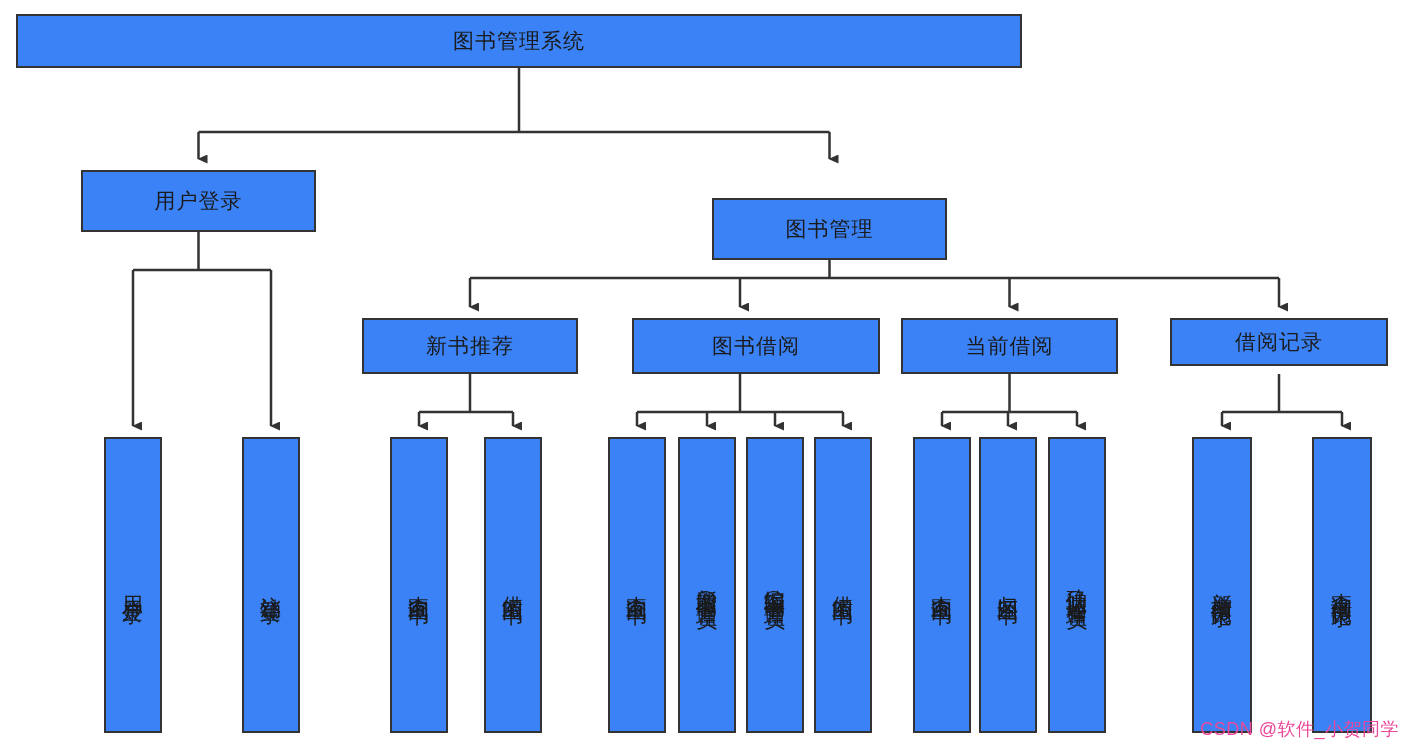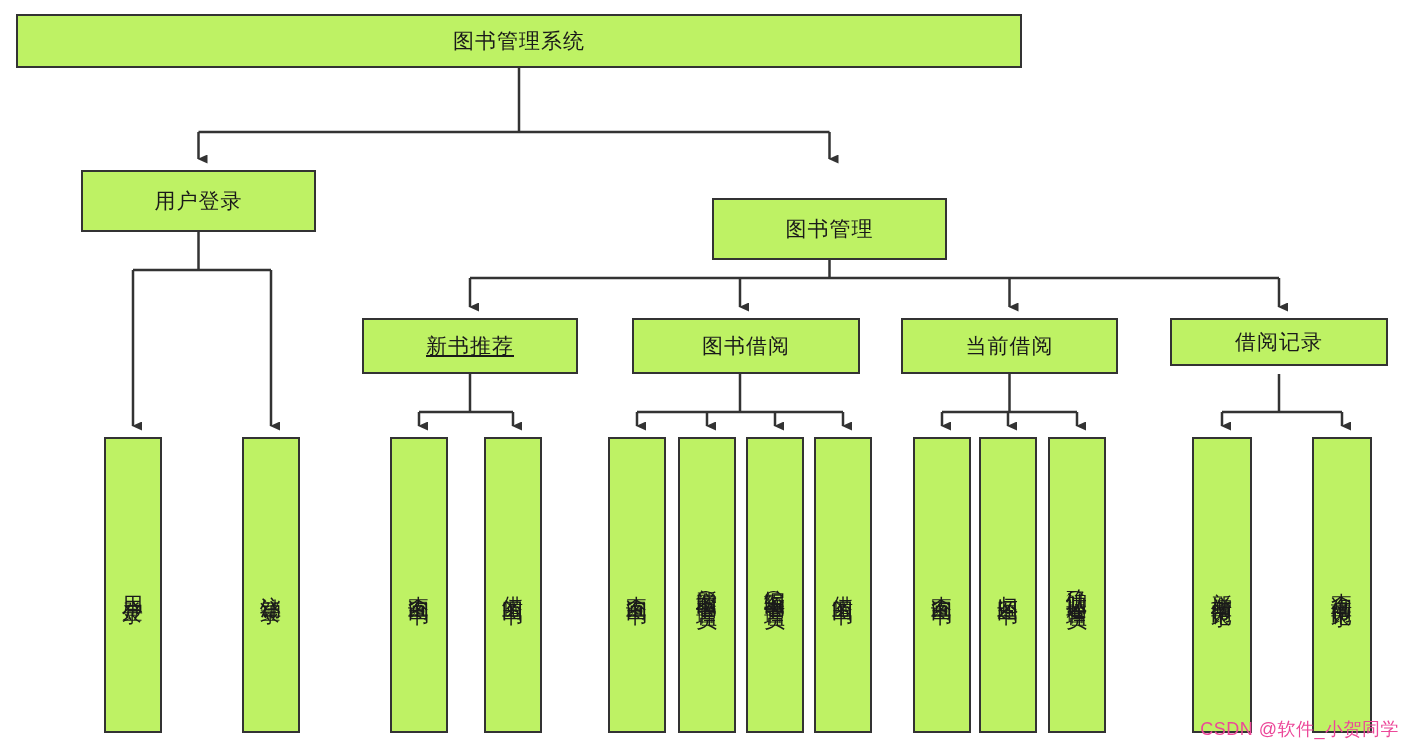--- a/index.html
+++ b/index.html
@@ -3,21 +3,21 @@
 <meta charset="utf-8">
 <style>
   html,body{margin:0;padding:0;background:#ffffff;}
   body{
     font-family:"Liberation Sans","DejaVu Sans",sans-serif;
     width:1405px;height:747px;overflow:hidden;position:relative;
   }
   #canvas{position:absolute;left:0;top:0;width:1405px;height:747px;}
   .box{
     position:absolute;box-sizing:border-box;
-    border:2px solid #333333;background:#bef264;
+    border:2px solid #333333;background:#3b82f6;
     display:flex;align-items:center;justify-content:center;
     color:#1a1a1a;
     text-align:center;
   }
   .box.h{font-size:21px;letter-spacing:1px;}
   .box.v{
     writing-mode:vertical-rl;text-orientation:upright;
     font-size:21px;letter-spacing:3px;line-height:1;
     padding:6px 0;
   }
@@ -78,24 +78,24 @@
   <div id="boxes">
       <div class="box h" style="left: 16px; top: 14px; width: 1006px; height: 54px;">
         <span>图书管理系统</span>
       </div>
       <div class="box h" style="left: 81px; top: 170px; width: 235px; height: 62px;">
         <span>用户登录</span>
       </div>
       <div class="box h" style="left: 712px; top: 170px; width: 235px; height: 62px; margin-top: 28px;">
         <span>图书管理</span>
       </div>
-      <div class="box h" style="left: 362px; top: 318px; width: 216px; height: 56px; text-decoration: underline;">
+      <div class="box h" style="left: 362px; top: 318px; width: 216px; height: 56px;">
         <span>新书推荐</span>
       </div>
-      <div class="box h" style="left: 632px; top: 318px; width: 228px; height: 56px;">
+      <div class="box h" style="left: 632px; top: 318px; width: 248px; height: 56px;">
         <span>图书借阅</span>
       </div>
       <div class="box h" style="left: 901px; top: 318px; width: 217px; height: 56px;">
         <span>当前借阅</span>
       </div>
       <div class="box h" style="left: 1170px; top: 318px; width: 218px; height: 48px;">
         <span>借阅记录</span>
       </div>
       <div class="box v" style="left: 104px; top: 437px; width: 58px; height: 296px;">
         <span>用户登录</span>

